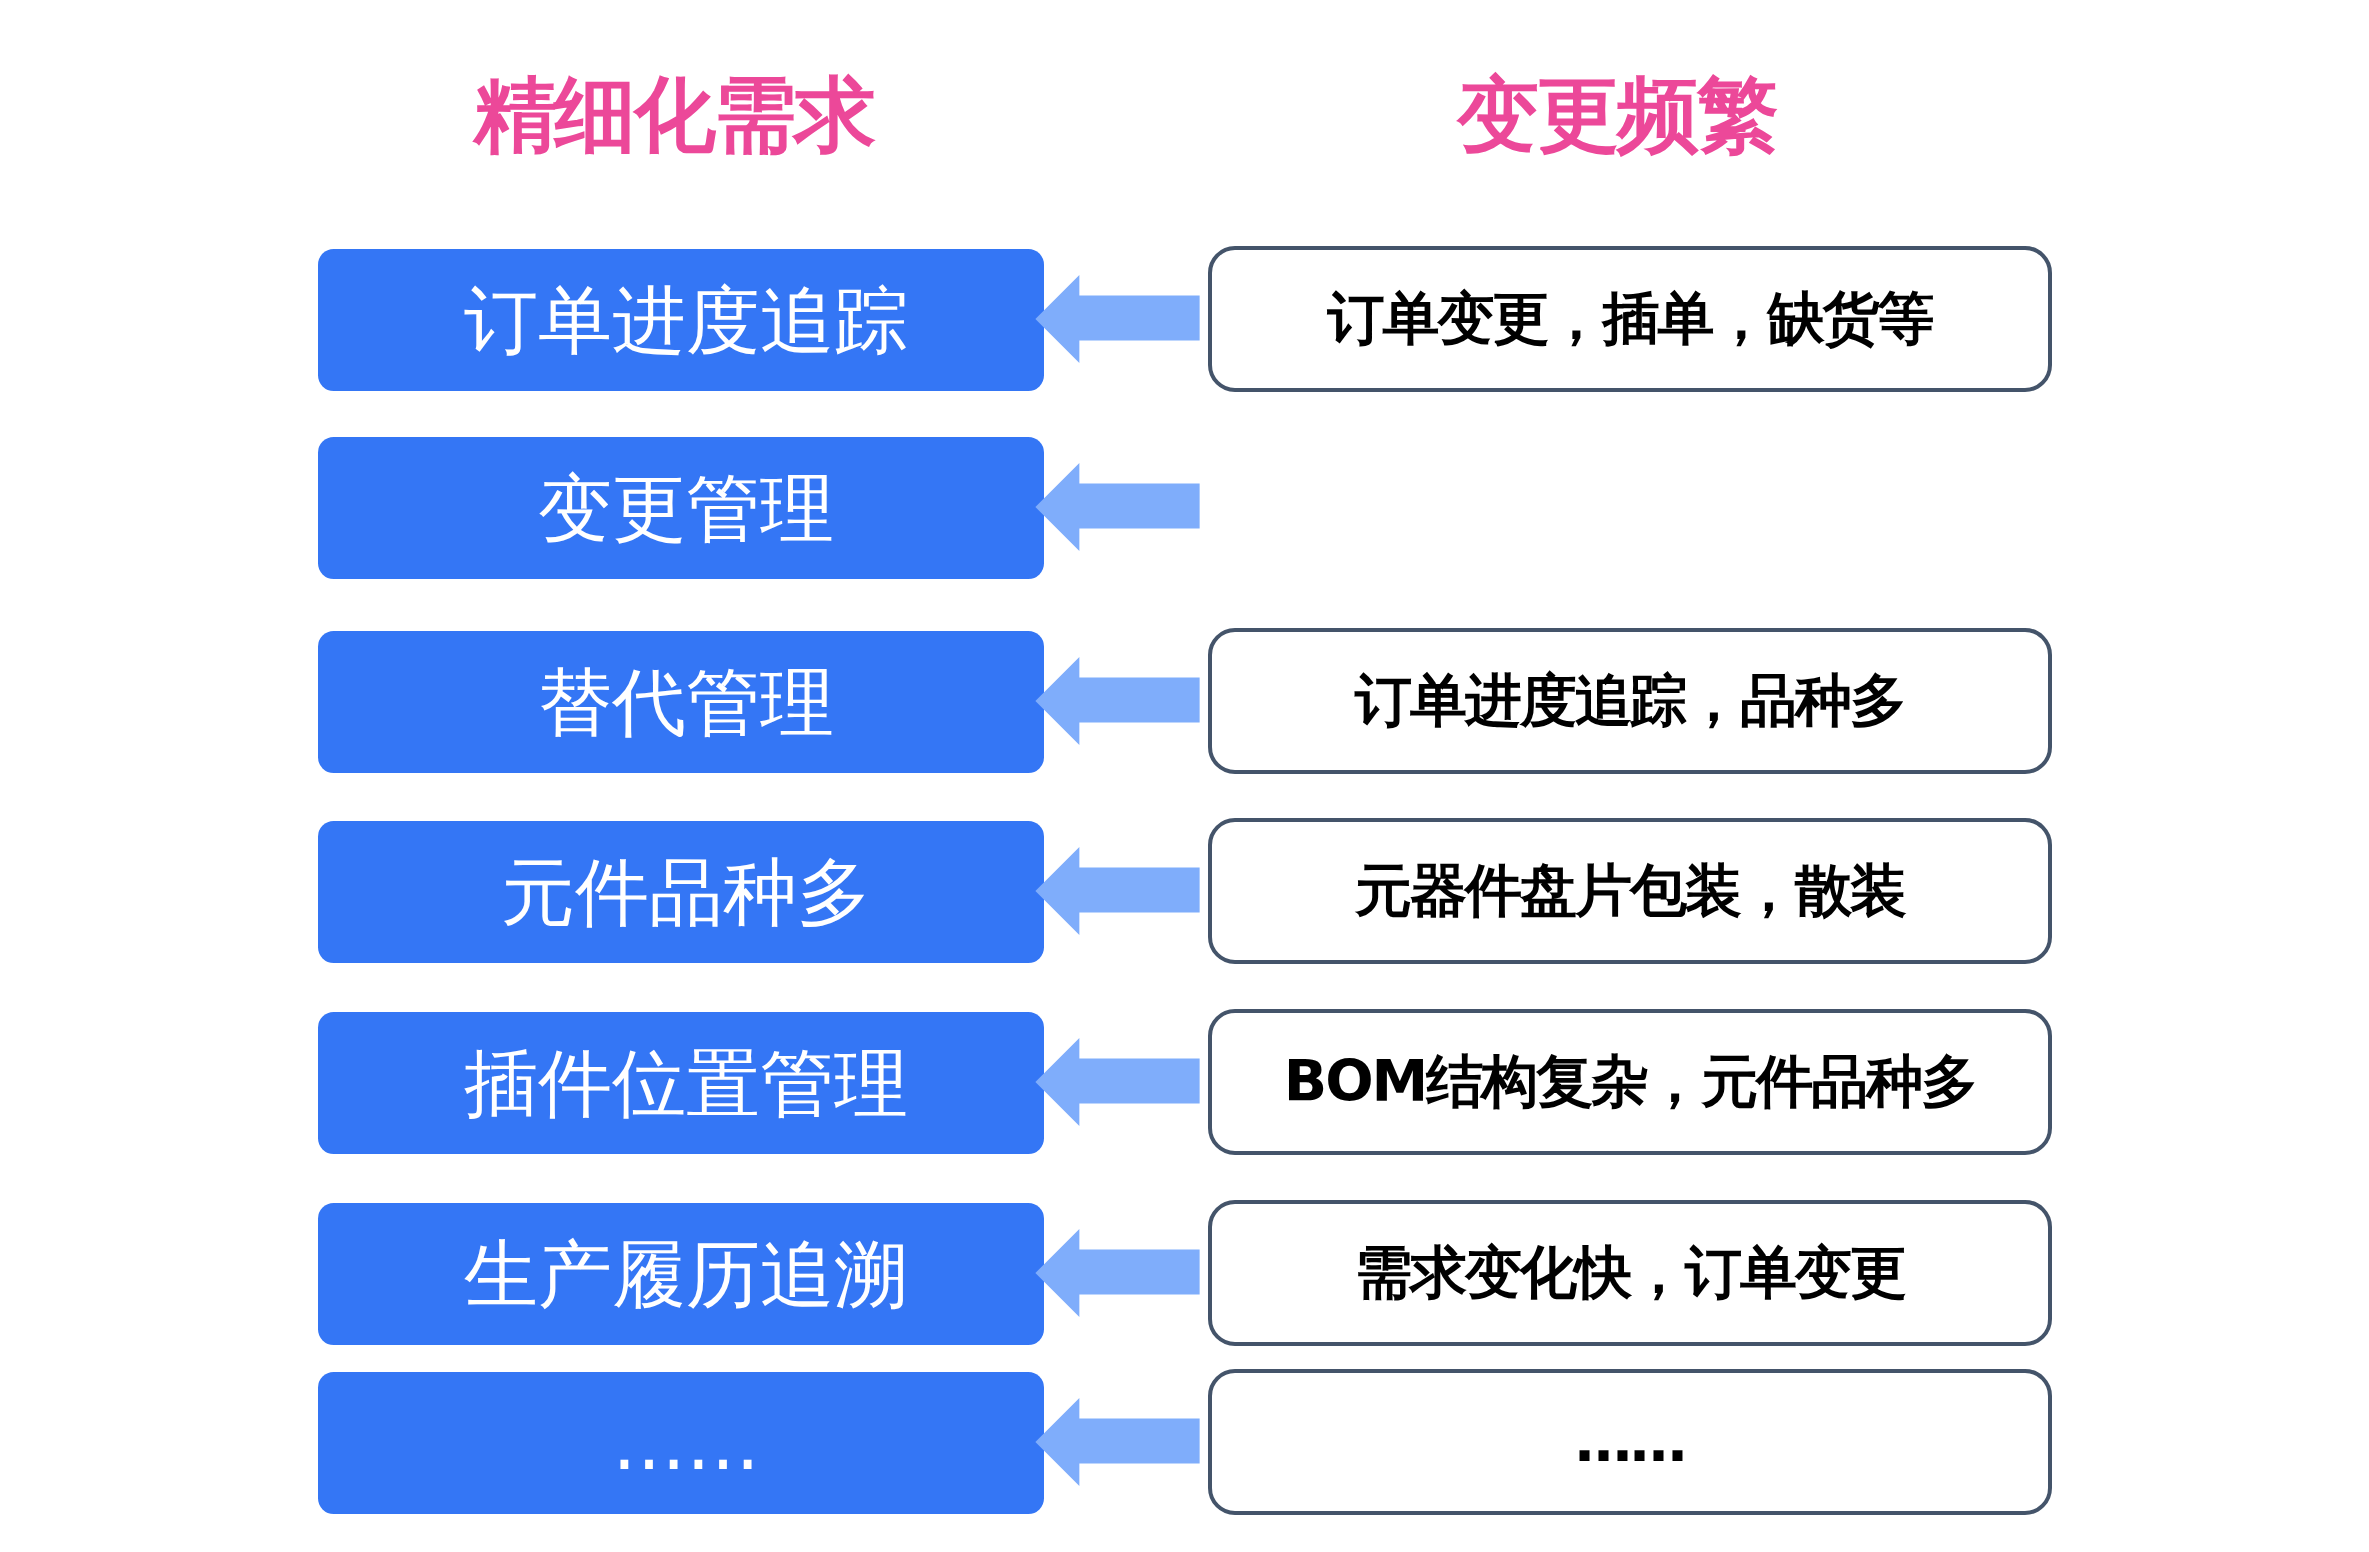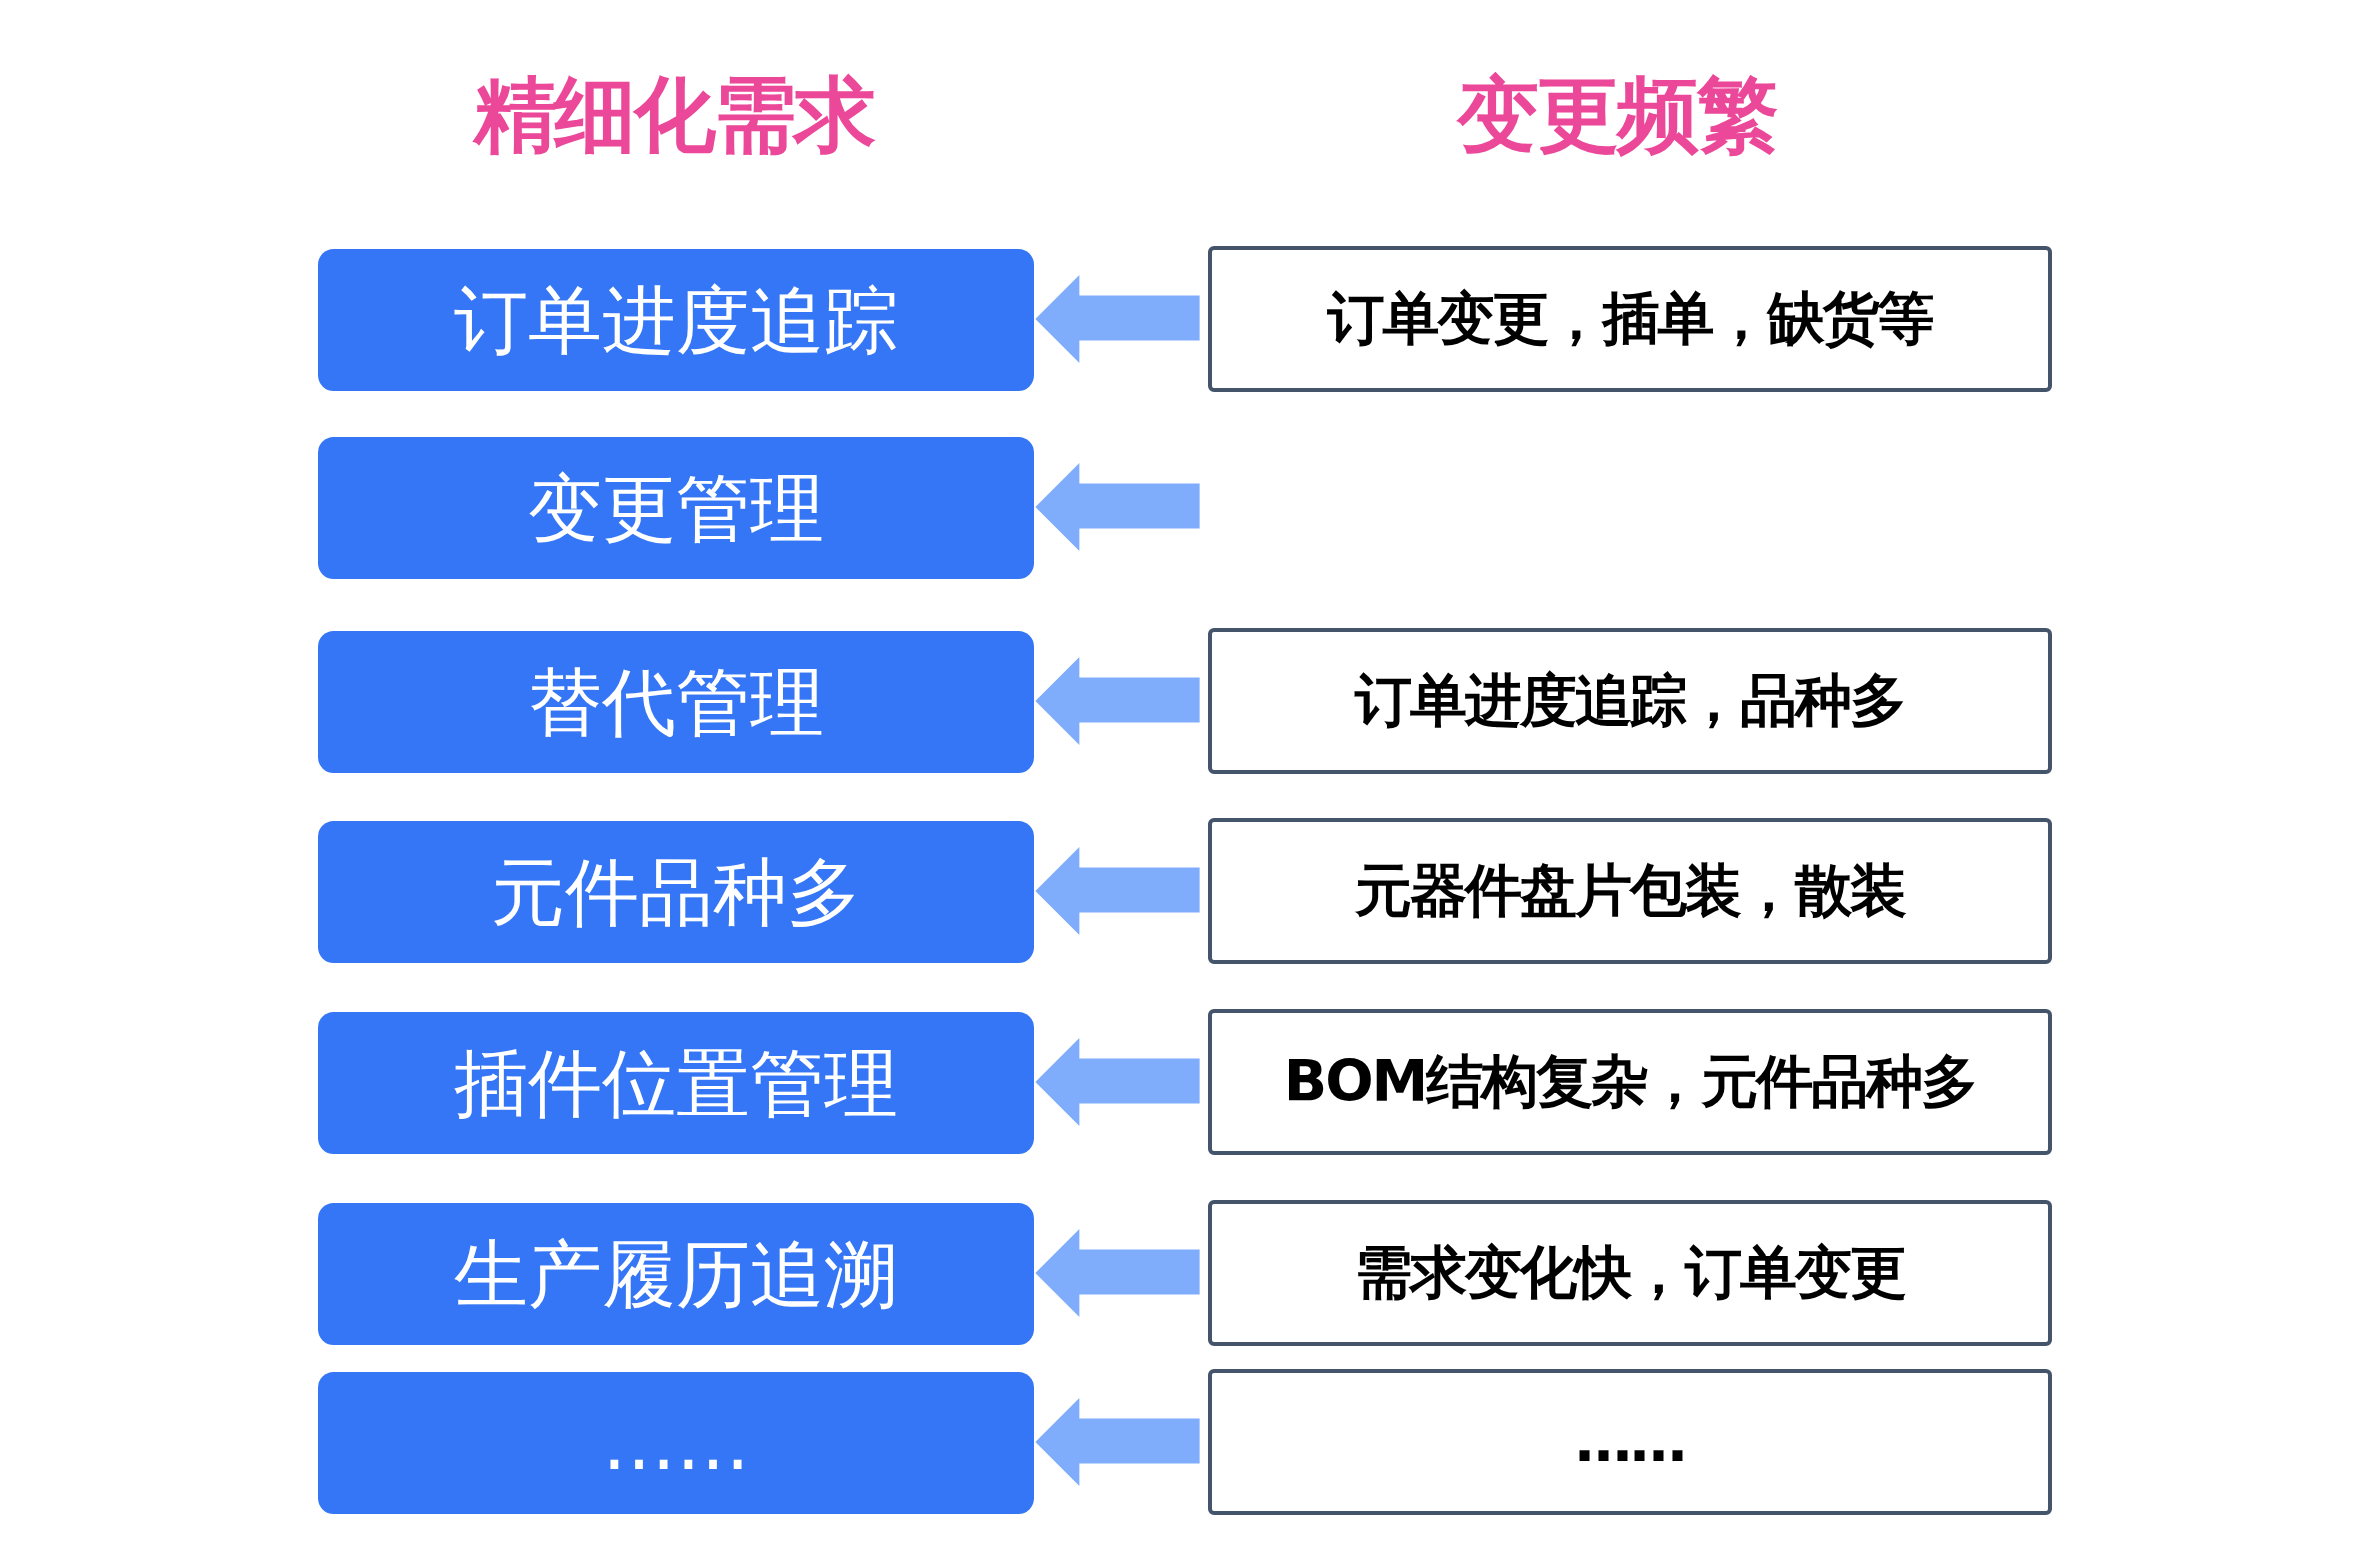--- a/index.html
+++ b/index.html
@@ -4,24 +4,24 @@
 <style>
   html, body { margin:0; padding:0; }
   body { width:2369px; height:1553px; background:#ffffff; position:relative; overflow:hidden;
          font-family:"DejaVu Sans", "Liberation Sans", sans-serif; }
   .heading { position:absolute; top:61px; height:108px; line-height:108px; font-size:82px; font-weight:bold;
              color:#ec4899; text-align:center; letter-spacing:-2px; }
   .h-left { left:380px; width:588px; }
   .h-right { left:1323px; width:588px; }
   .row { position:absolute; left:0; width:2369px; height:142px; }
   .need { position:absolute; left:318px; width:716px; height:142px; top:0; background:#3476f5;
-          border-radius:15.7px; color:#fff; font-size:74px; text-align:center; line-height:142px; }
+          border-radius:15.7px; color:#fff; font-size:74px; text-align:center; line-height:142px;padding-left:10px; }
   .arrow { position:absolute; left:1035px; top:25.5px; width:165px; height:88px; }
   .cause { position:absolute; left:1208px; width:844px; height:146px; top:-2.9px; box-sizing:border-box;
-           border:4.9px solid #44546a; border-radius:6px; background:#fff; color:#000; font-size:57px;
+           border:4.9px solid #44546a; border-radius:27px; background:#fff; color:#000; font-size:57px;
            font-weight:bold; text-align:center; line-height:136px; letter-spacing:-2px; }
 </style>
 </head>
 <body>
 
 <div class="heading h-left">精细化需求</div>
 <div class="heading h-right">变更频繁</div>
 
 <div class="row" style="top:249px">
   <div class="need">订单进度追踪</div>

